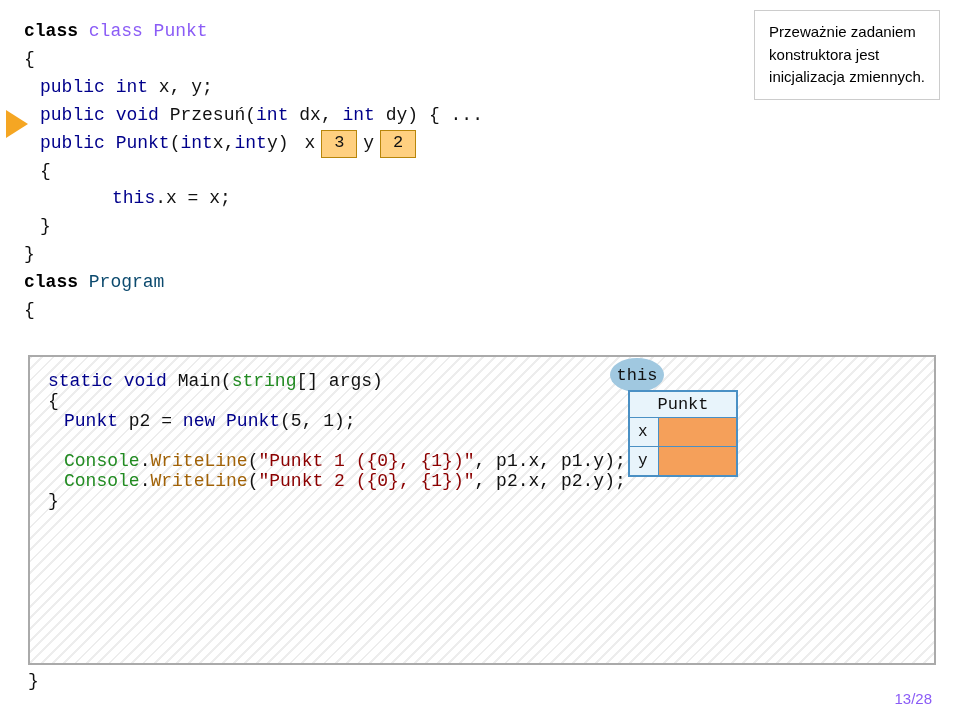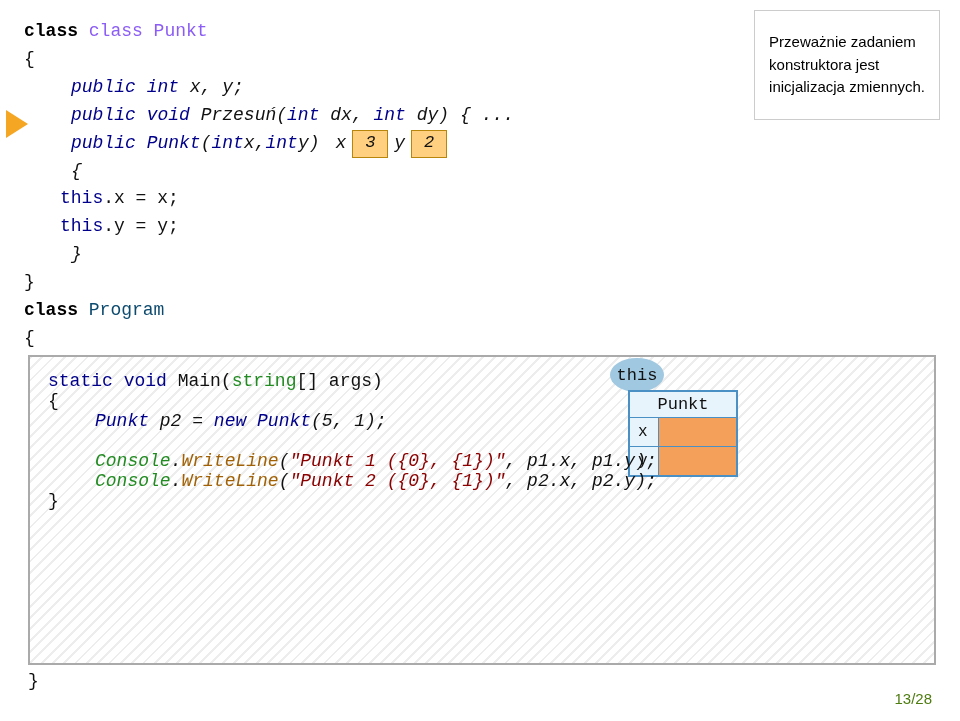--- a/index.html
+++ b/index.html
@@ -40,21 +40,21 @@
       border-bottom: 14px solid transparent;
       border-left: 22px solid #f5a623;
     }
 
     
     .tooltip-box {
       position: absolute;
       top: 10px;
       right: 20px;
       border: 1px solid #ccc;
-      padding: 20px 14px;
+      padding: 10px 14px;
       background: #fff;
       font-family: Arial, sans-serif;
       font-size: 15px;
       max-width: 240px;
       line-height: 1.5;
     }
 
     .tooltip-box .bold { font-weight: normal; }
 
     
@@ -178,25 +178,25 @@
       font-size: 18px;
     }
 
     
     .page-number {
       position: absolute;
       bottom: 14px;
       right: 28px;
       font-family: Arial, sans-serif;
       font-size: 15px;
-      color: #4d7c0f;
-    }
-
-    .indent1 { margin-left: 47px; font-style: italic; }
-    .indent2 { margin-left: 36px; }
+      color: #8b5cf6;
+    }
+
+    .indent1 { margin-left: 16px; }
+    .indent2 { margin-left: 88px; }
 
     .line { display: block; }
 
     .arrow-wrapper {
       position: absolute;
       left: 6px;
       top: 110px;
       display: flex;
       align-items: center;
     }
@@ -238,23 +238,20 @@
         <span class="xy-label">x</span>
         <span class="xy-box">3</span>
         <span class="xy-label">y</span>
         <span class="xy-box">2</span>
       </span>
     </span>
 
     <span class="line indent1"><span class="normal">{</span></span>
     <span class="line indent2">
       <span class="kw-light">this</span><span class="normal">.x = x;</span>
-    </span>
-    <span class="line indent2">
-      <span class="kw-light">this</span><span class="normal">.y = y;</span>
     </span>
     <span class="line indent1"><span class="normal">}</span></span>
 
     <span class="line"><span class="normal">}</span></span>
 
     <span class="line">
       <span class="kw">class </span><span class="classname" style="color:#0c4a6e">Program</span>
     </span>
     <span class="line"><span class="normal">{</span></span>
 

